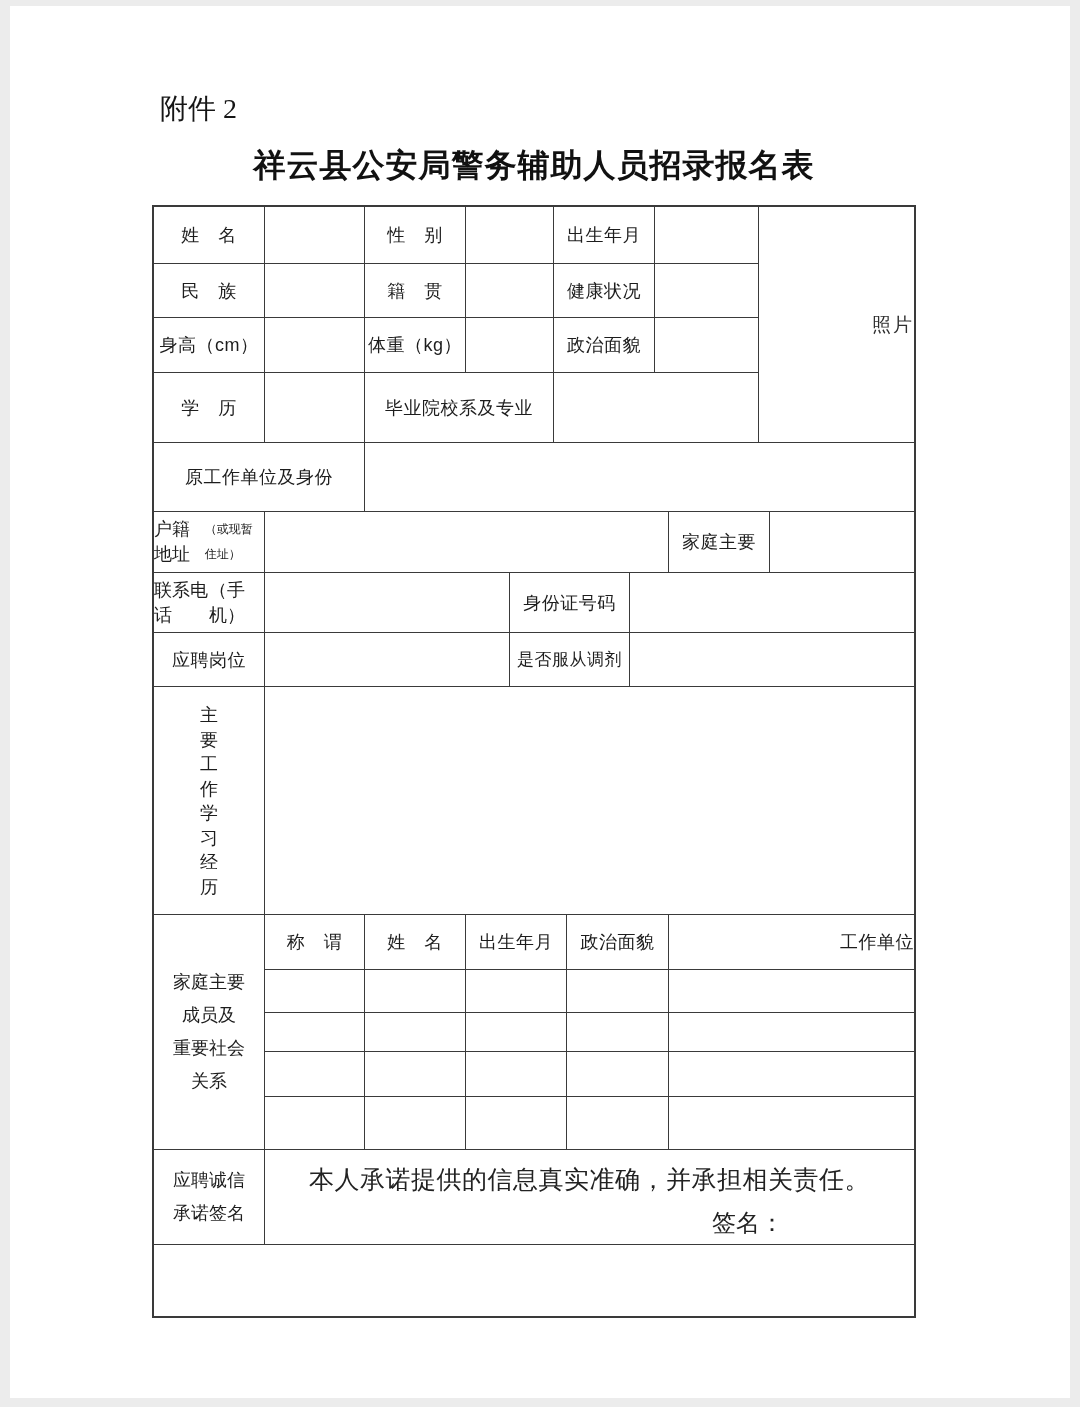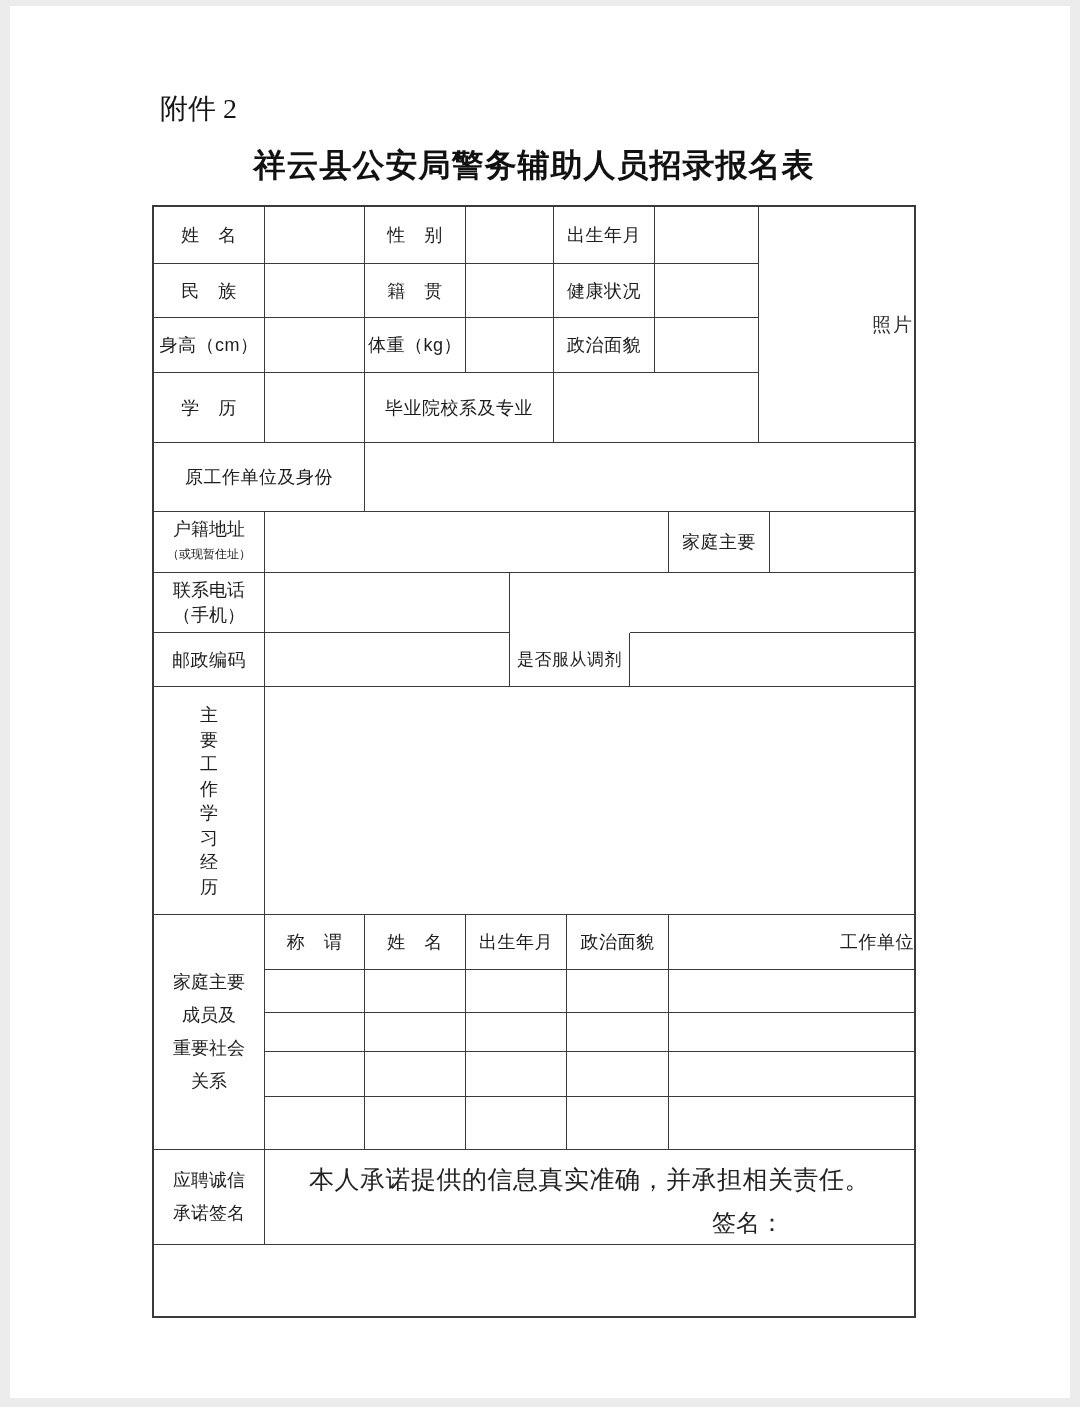--- a/index.html
+++ b/index.html
@@ -31,21 +31,21 @@
     box-sizing:border-box;
   }
   .c {
     border-right:1px solid #3a3a3a; border-bottom:1px solid #3a3a3a;
     display:flex; align-items:center; justify-content:center;
     font-size:18px; box-sizing:border-box; overflow:hidden;
   }
   .no-r { border-right:none;justify-content:flex-end; }
   .no-b { border-bottom:none; }
   .lbl { letter-spacing:0.5px; }
-  .two { flex-direction:column; line-height:25px;align-items:center; }
+  .two { flex-direction:row; line-height:25px;align-items:center; }
   .sub { font-size:12px; letter-spacing:0; }
   .vert { white-space:pre-line; text-align:center; line-height:24.5px; font-size:18px; align-items:flex-start; padding-top:16px; }
   .ml   { white-space:pre-line; text-align:center; line-height:33px; }
   .sm   { font-size:17px; }
   .photo {
     font-family:"Liberation Serif","DejaVu Serif",serif;
     font-size:19px; color:#2e2e2e; letter-spacing:2px;
   }
   .stmt {
     flex-direction:column; justify-content:flex-start; align-items:stretch;
@@ -111,23 +111,24 @@
       </div>
       <div class="c" style="grid-area:6/2/7/10"></div>
       <div class="c lbl" style="grid-area:6/10/7/12">家庭主要</div>
       <div class="c no-r" style="grid-area:6/12/7/13"></div>
 
       <div class="c two" style="grid-area:7/1/8/2">
         <span>联系电话</span>
         <span>（手机）</span>
       </div>
       <div class="c" style="grid-area:7/2/8/5"></div>
+      <div class="c lbl" style="grid-area:7/5/8/8">身份证号码</div>
       <div class="c no-r" style="grid-area:7/8/8/13"></div>
 
-      <div class="c lbl" style="grid-area:8/1/9/2">邮政编码</div>
+      <div class="c lbl" style="grid-area:8/1/9/2">应聘岗位</div>
       <div class="c" style="grid-area:8/2/9/5"></div>
       <div class="c lbl sm" style="grid-area:8/5/9/8">是否服从调剂</div>
       <div class="c no-r" style="grid-area:8/8/9/13"></div>
 
       <div class="c vert" style="grid-area:9/1/10/2">主
 要
 工
 作
 学
 习

